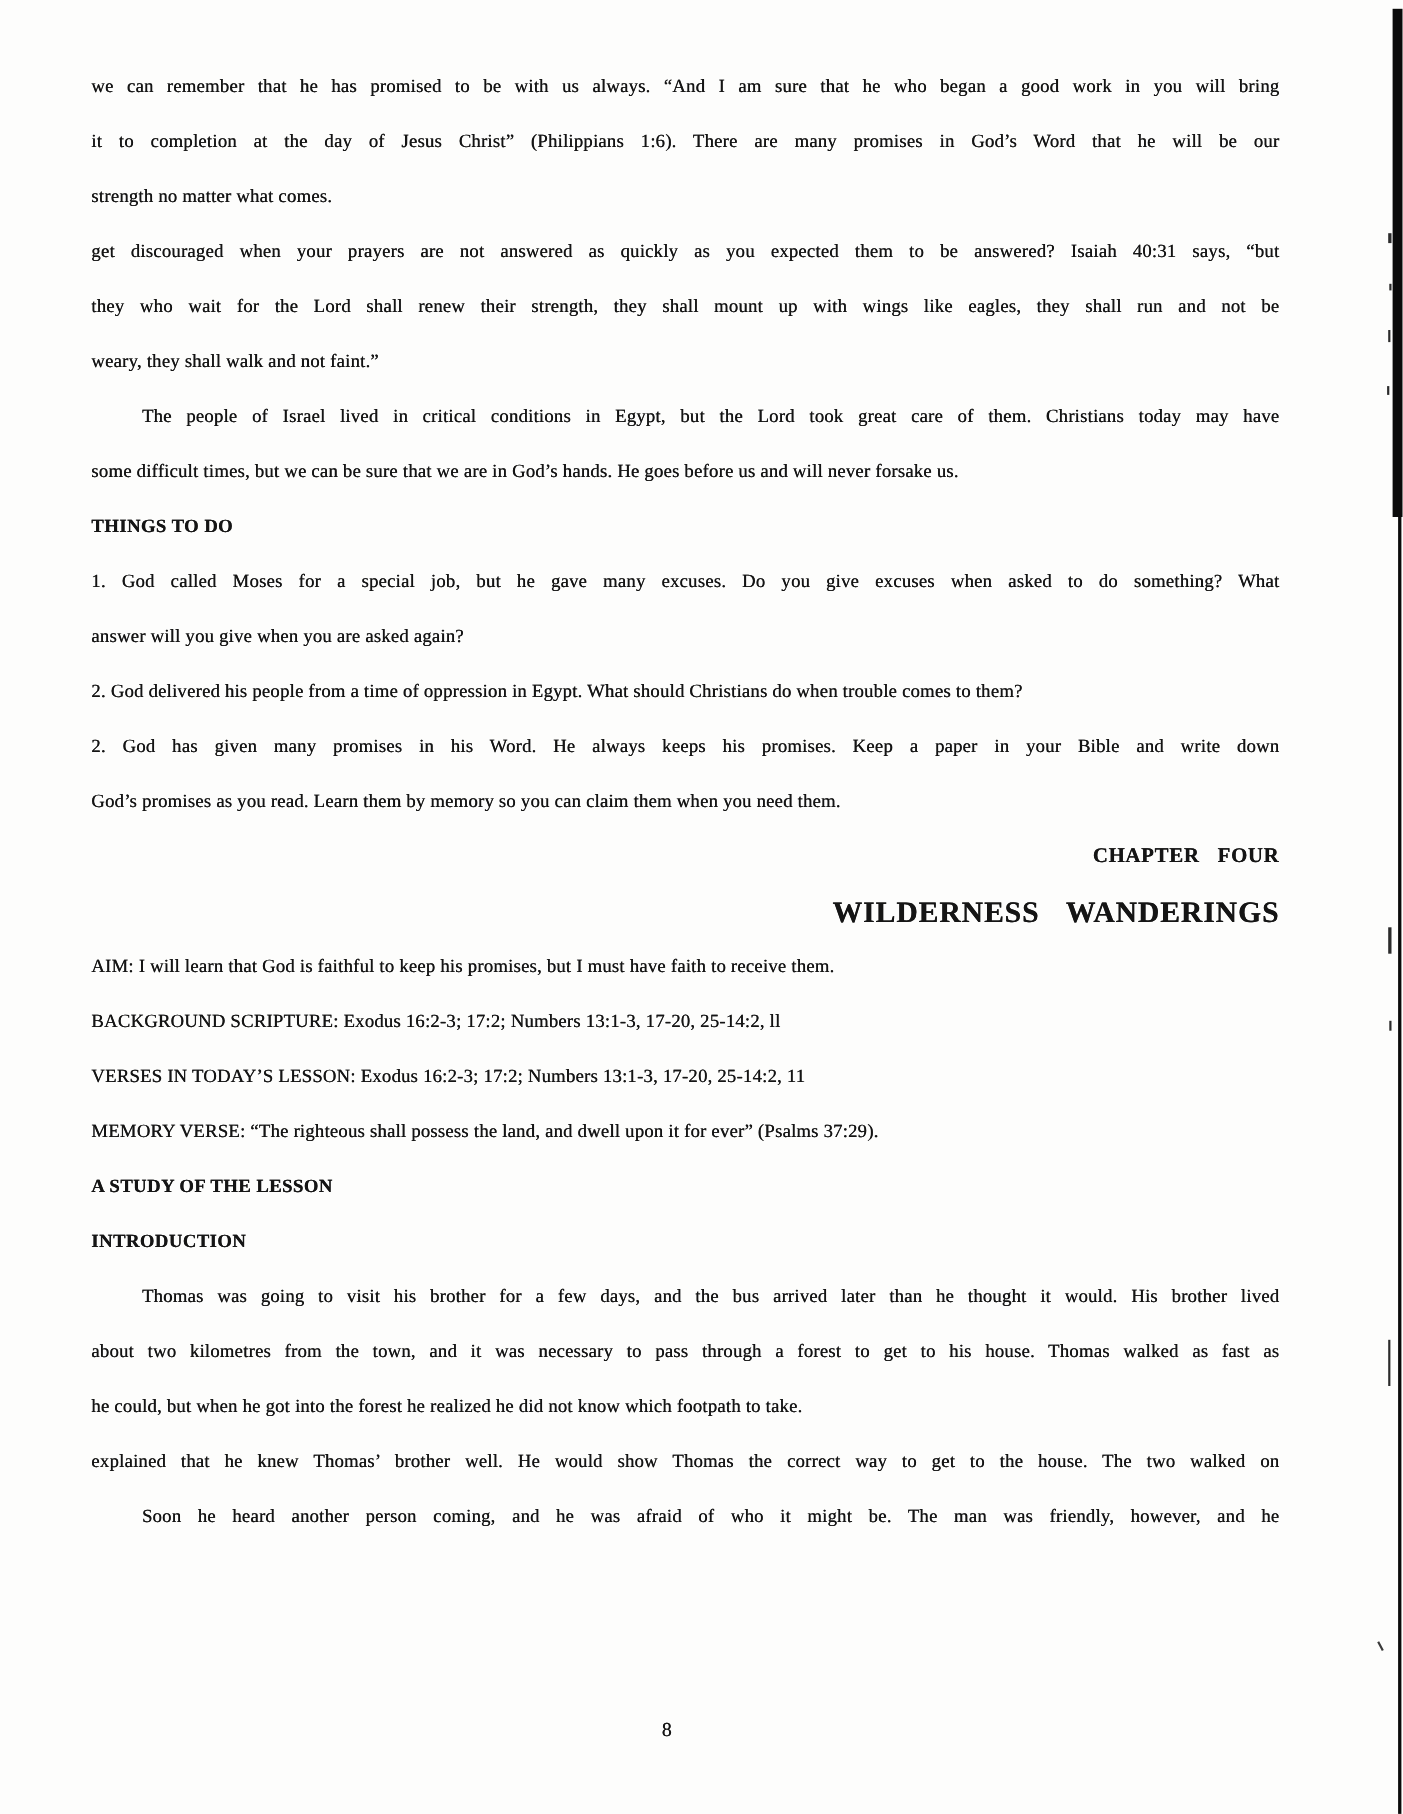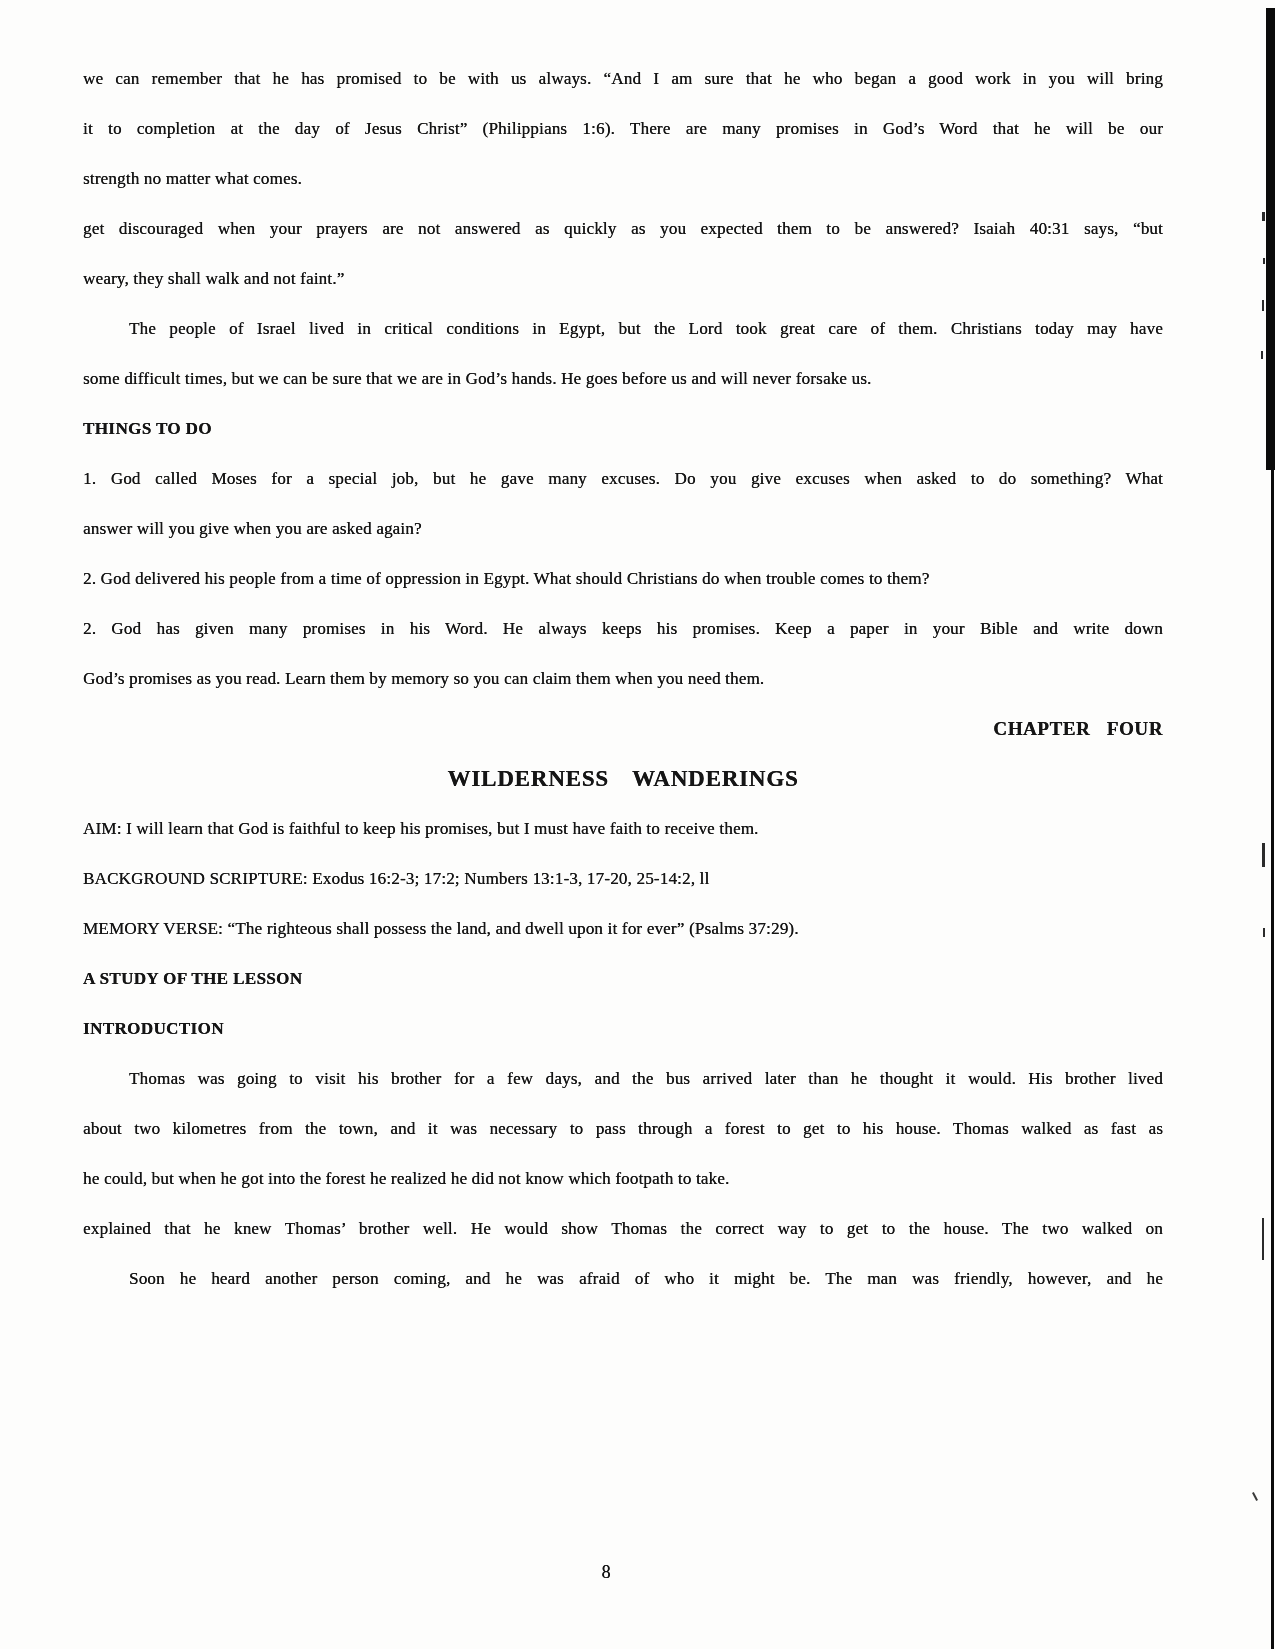--- a/index.html
+++ b/index.html
@@ -46,22 +46,22 @@
   }
   .line.chapter-label {
     font-weight: bold;
     text-align: right;
     font-size: 19px;
     word-spacing: 11px;
     letter-spacing: 0.6px;
   }
   .line.chapter-title {
     font-weight: bold;
-    text-align: center;
-    font-size: 23px;
+    text-align: right;
+    font-size: 27px;
     word-spacing: 17px;
     letter-spacing: 0.8px;
   }
   .page-number {
     position: absolute;
     left: 566px;
     top: 1548px;
     width: 80px;
     text-align: center;
     font-size: 18px;
@@ -109,33 +109,35 @@
 </head>
 <body>
 
 <div class="page">
 
   <div class="text-column">
       <div class="line body justify">we can remember that he has promised to be with us always.  “And I am sure that he who began a good work in you will bring</div>
       <div class="line body justify">it to completion at the day of Jesus Christ” (Philippians 1:6).  There are many promises in God’s Word that he will be our</div>
       <div class="line body">strength no matter what comes.</div>
       <div class="line body justify">get discouraged when your prayers are not answered as quickly as you expected them to be answered?  Isaiah 40:31 says, “but</div>
+      <div class="line body justify">they who wait for the Lord shall renew their strength, they shall mount up with wings like eagles, they shall run and not be</div>
       <div class="line body">weary, they shall walk and not faint.”</div>
       <div class="line body justify indent">The people of Israel lived in critical conditions in Egypt, but the Lord took great care of them.  Christians today may have</div>
       <div class="line body">some difficult times, but we can be sure that we are in God’s hands. He goes before us and will never forsake us.</div>
       <div class="line heading">THINGS TO DO</div>
       <div class="line body justify">1.  God called Moses for a special job, but he gave many excuses. Do you give excuses when asked to do something? What</div>
       <div class="line body">answer will you give when you are asked again?</div>
       <div class="line body">2.  God delivered his people from a time of oppression in Egypt.  What should Christians do when trouble comes to them?</div>
       <div class="line body justify">2.  God has given many promises in his Word.  He always keeps his promises.  Keep a paper in your Bible and write down</div>
       <div class="line body">God’s promises as you read.  Learn them by memory so you can claim them when you need them.</div>
       <div class="line chapter-label">CHAPTER FOUR</div>
       <div class="line chapter-title">WILDERNESS WANDERINGS</div>
       <div class="line body">AIM: I will learn that God is faithful to keep his promises, but I must have faith to receive them.</div>
       <div class="line body">BACKGROUND SCRIPTURE: Exodus 16:2-3; 17:2; Numbers 13:1-3, 17-20, 25-14:2, ll</div>
+      <div class="line body">VERSES IN TODAY’S LESSON: Exodus 16:2-3; 17:2; Numbers 13:1-3, 17-20, 25-14:2, 11</div>
       <div class="line body">MEMORY VERSE: “The righteous shall possess the land, and dwell upon it for ever” (Psalms 37:29).</div>
       <div class="line heading">A STUDY OF THE LESSON</div>
       <div class="line heading">INTRODUCTION</div>
       <div class="line body justify indent">Thomas was going to visit his brother for a few days, and the bus arrived later than he thought it would. His brother lived</div>
       <div class="line body justify">about two kilometres from the town, and it was necessary to pass through a forest to get to his house.  Thomas walked as fast as</div>
       <div class="line body">he could, but when he got into the forest he realized he did not know which footpath to take.</div>
       <div class="line body justify">explained that he knew Thomas’ brother well. He would show Thomas the correct way to get to the house. The two walked on</div>
       <div class="line body justify indent">Soon he heard another person coming, and he was afraid of who it might be.  The man was friendly, however, and he</div>
     </div>
 

